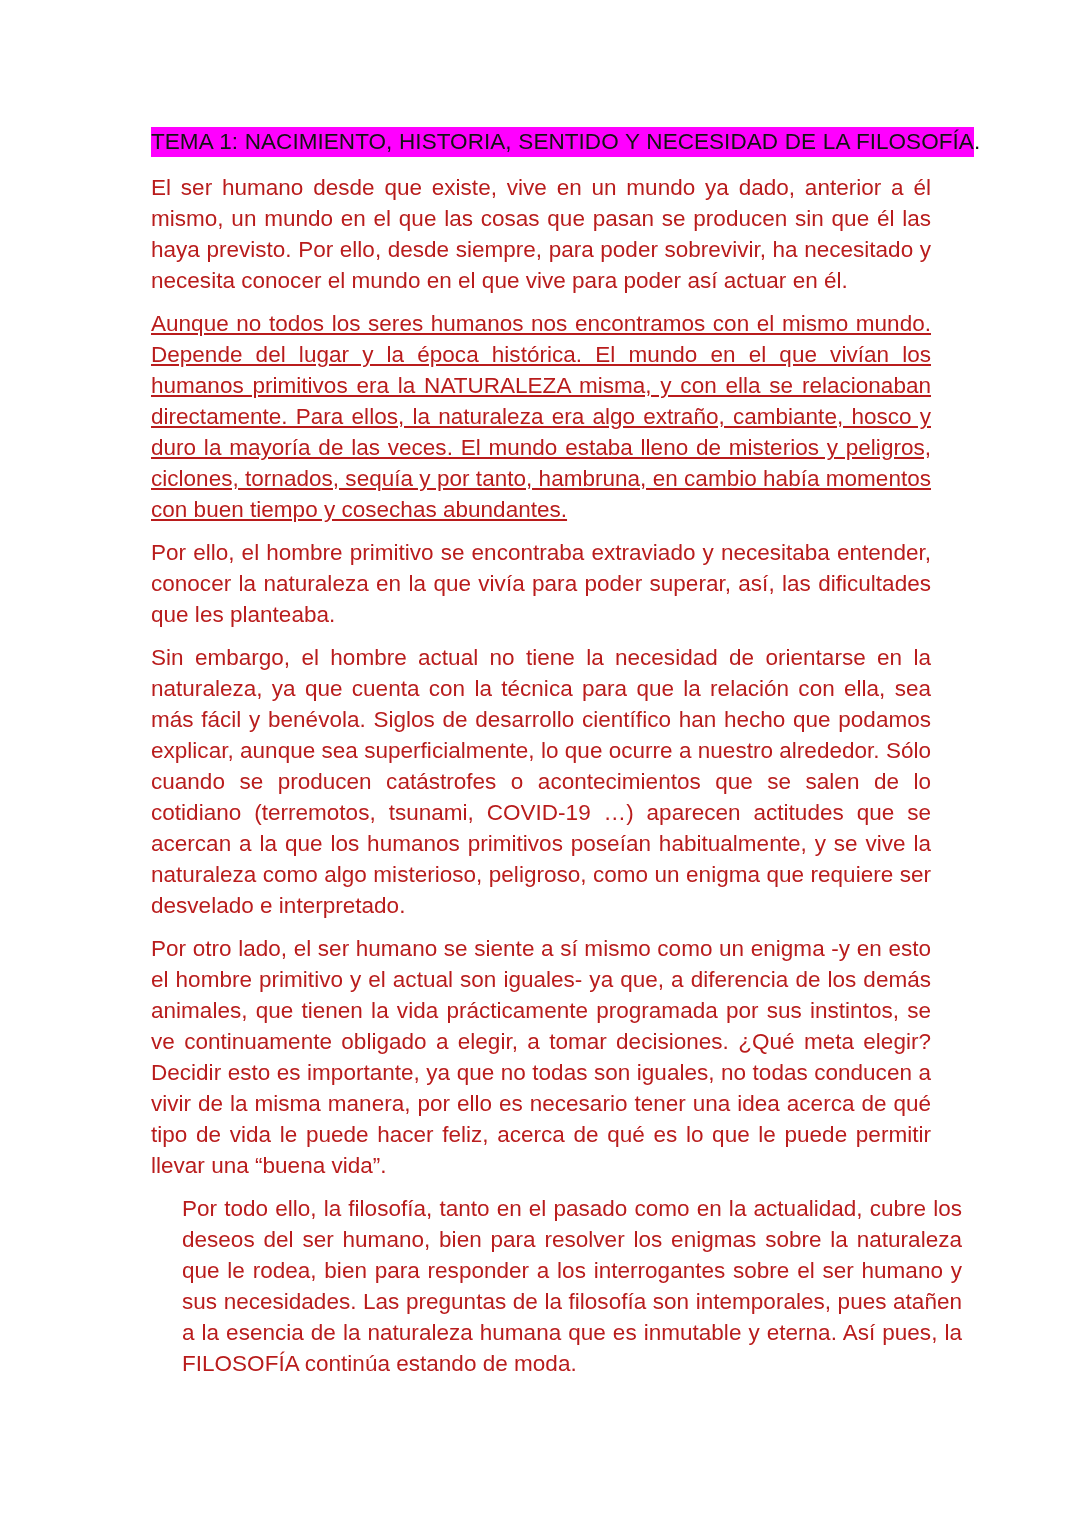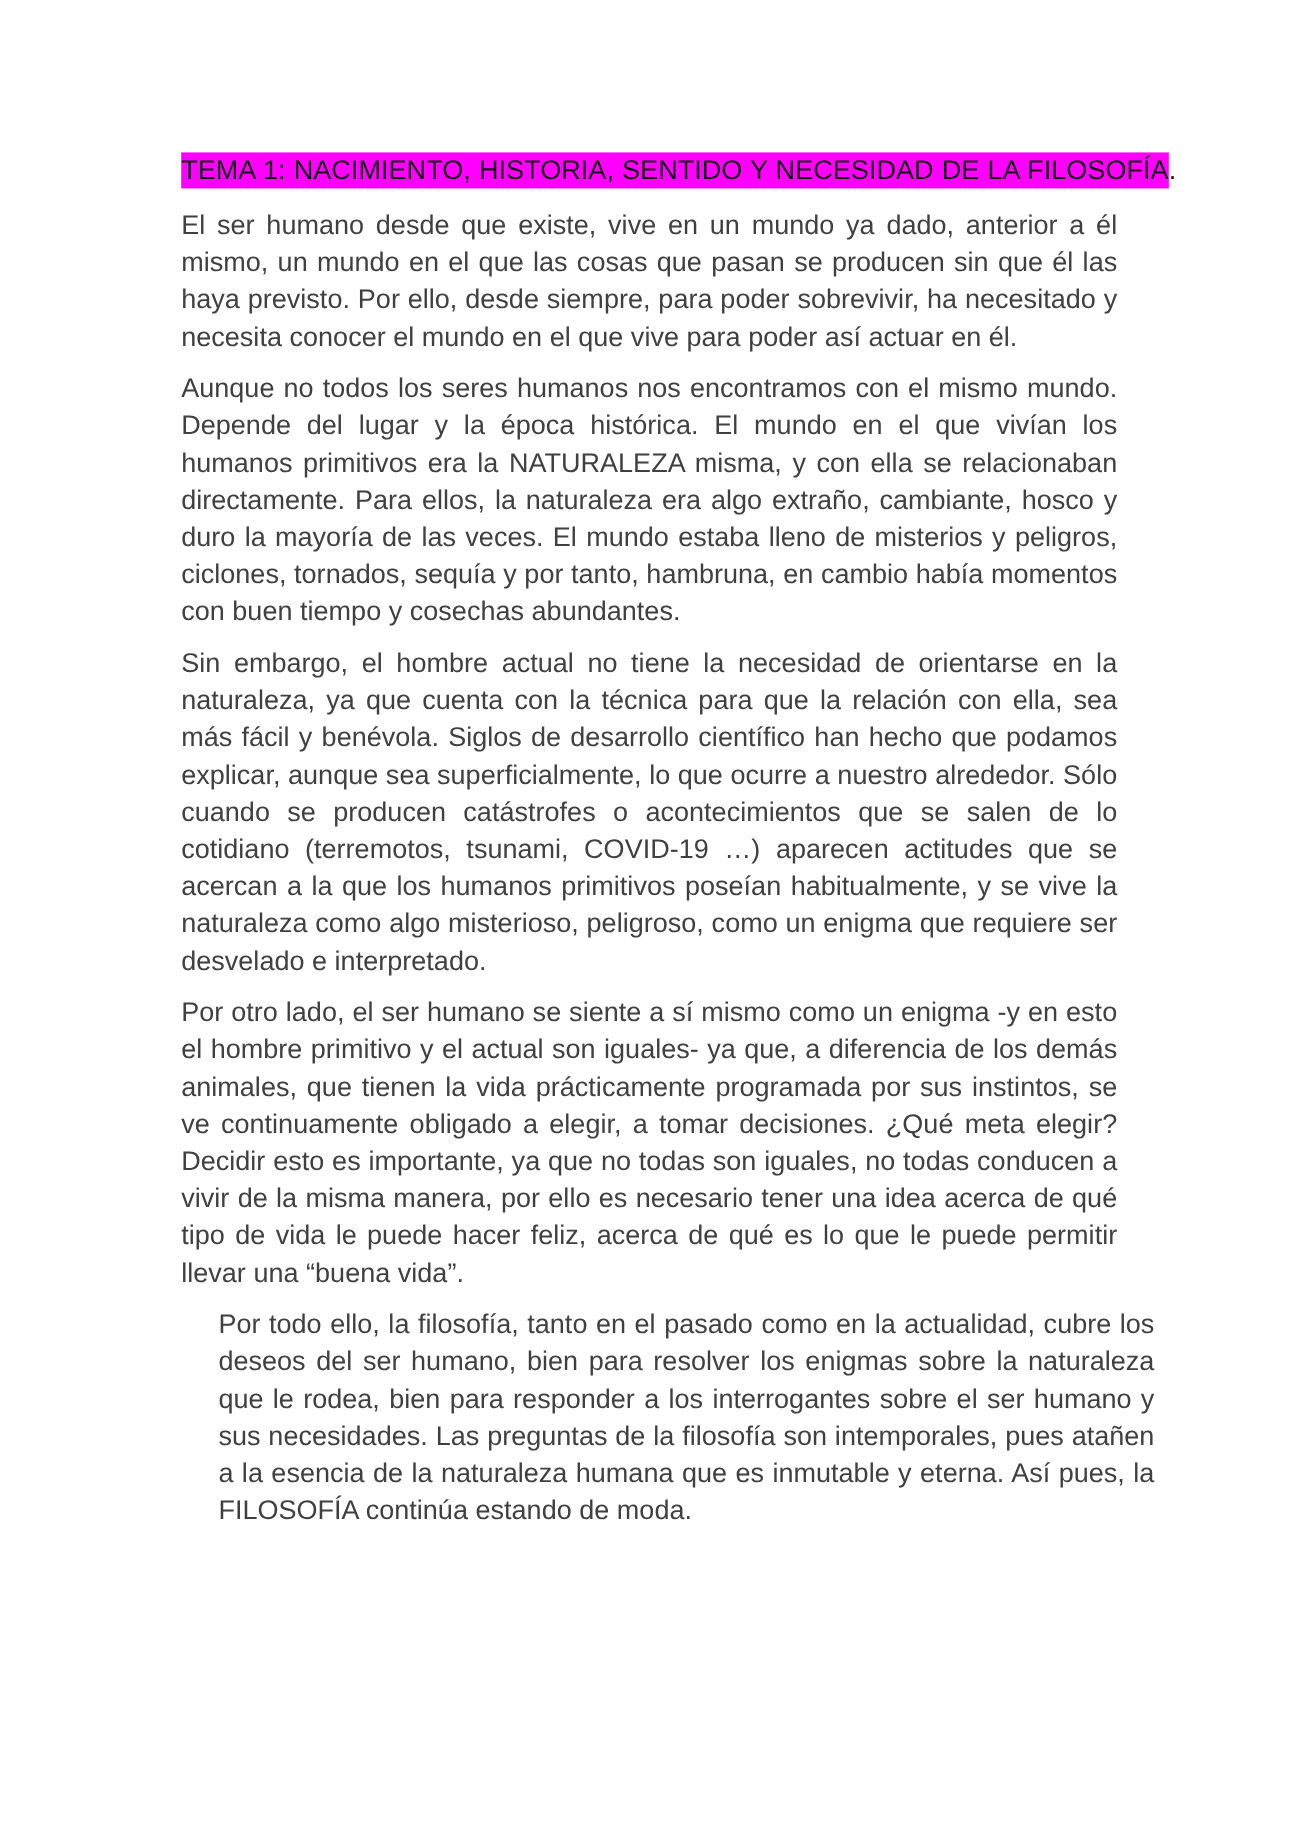--- a/index.html
+++ b/index.html
@@ -48,50 +48,51 @@
     background-color: #ff00ff;
     padding: 2px 0 3px 0;
     box-decoration-break: clone;
     -webkit-box-decoration-break: clone;
   }
 
   
   .para {
     font-size: 22.5px;
     line-height: 31px;
-    color: #404040;
+    color: #b91c1c;
     margin: 0 0 12px 0;
     text-align: justify;
     text-justify: inter-word;
     hyphens: none;
     -webkit-hyphens: none;
     letter-spacing: 0.02px;
   }
 
   .para:last-child {
     margin-bottom: 0;
   }
 
   
   .para.p1 { width: 780px; }
-  .para.p2 { width: 780px; }
+  .para.p2 { width: 780px; text-decoration: underline; }
   .para.p3 { width: 780px; }
   .para.p4 { width: 780px; }
   .para.p5 { width: 780px; }
   .para.p6 { width: 780px; margin-left: 31px; }
 </style>
 </head>
 <body>
 
 <div class="page">
   <div class="doc-body">
 
     <div class="heading-line"><span class="hl">TEMA 1: NACIMIENTO, HISTORIA, SENTIDO Y NECESIDAD DE LA FILOSOFÍA</span><span>.</span></div>
 
 
     <p class="para p1">El ser humano desde que existe, vive en un mundo ya dado, anterior a él mismo, un mundo en el que las cosas que pasan se producen sin que él las haya previsto. Por ello, desde siempre, para poder sobrevivir, ha necesitado y necesita conocer el mundo en el que vive para poder así actuar en él.</p>
     <p class="para p2">Aunque no todos los seres humanos nos encontramos con el mismo mundo. Depende del lugar y la época histórica. El mundo en el que vivían los humanos primitivos era la NATURALEZA misma, y con ella se relacionaban directamente. Para ellos, la naturaleza era algo extraño, cambiante, hosco y duro la mayoría de las veces. El mundo estaba lleno de misterios y peligros, ciclones, tornados, sequía y por tanto, hambruna, en cambio había momentos con buen tiempo y cosechas abundantes.</p>
+    <p class="para p3">Por ello, el hombre primitivo se encontraba extraviado y necesitaba entender, conocer la naturaleza en la que vivía para poder superar, así, las dificultades que les planteaba.</p>
     <p class="para p4">Sin embargo, el hombre actual no tiene la necesidad de orientarse en la naturaleza, ya que cuenta con la técnica para que la relación con ella, sea más fácil y benévola. Siglos de desarrollo científico han hecho que podamos explicar, aunque sea superficialmente, lo que ocurre a nuestro alrededor. Sólo cuando se producen catástrofes o acontecimientos que se salen de lo cotidiano (terremotos, tsunami, COVID-19 …) aparecen actitudes que se acercan a la que los humanos primitivos poseían habitualmente, y se vive la naturaleza como algo misterioso, peligroso, como un enigma que requiere ser desvelado e interpretado.</p>
     <p class="para p5">Por otro lado, el ser humano se siente a sí mismo como un enigma -y en esto el hombre primitivo y el actual son iguales- ya que, a diferencia de los demás animales, que tienen la vida prácticamente programada por sus instintos, se ve continuamente obligado a elegir, a tomar decisiones. ¿Qué meta elegir? Decidir esto es importante, ya que no todas son iguales, no todas conducen a vivir de la misma manera, por ello es necesario tener una idea acerca de qué tipo de vida le puede hacer feliz, acerca de qué es lo que le puede permitir llevar una “buena vida”.</p>
     <p class="para p6">Por todo ello, la filosofía, tanto en el pasado como en la actualidad, cubre los deseos del ser humano, bien para resolver los enigmas sobre la naturaleza que le rodea, bien para responder a los interrogantes sobre el ser humano y sus necesidades. Las preguntas de la filosofía son intemporales, pues atañen a la esencia de la naturaleza humana que es inmutable y eterna. Así pues, la FILOSOFÍA continúa estando de moda.</p>
 
   </div>
 </div>
 
 </body></html>

